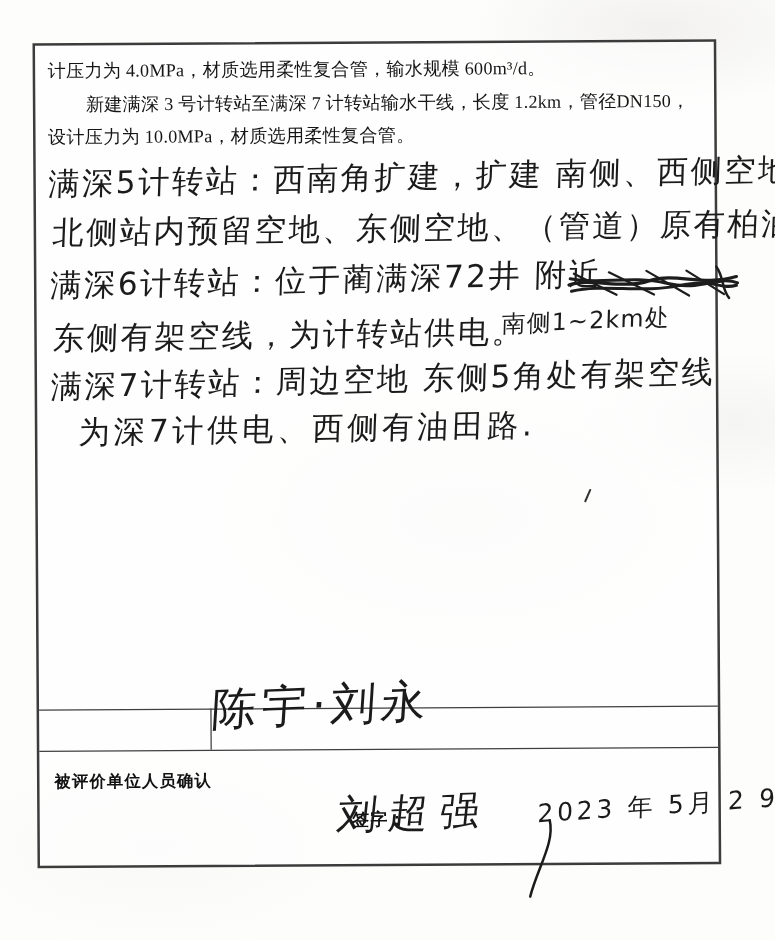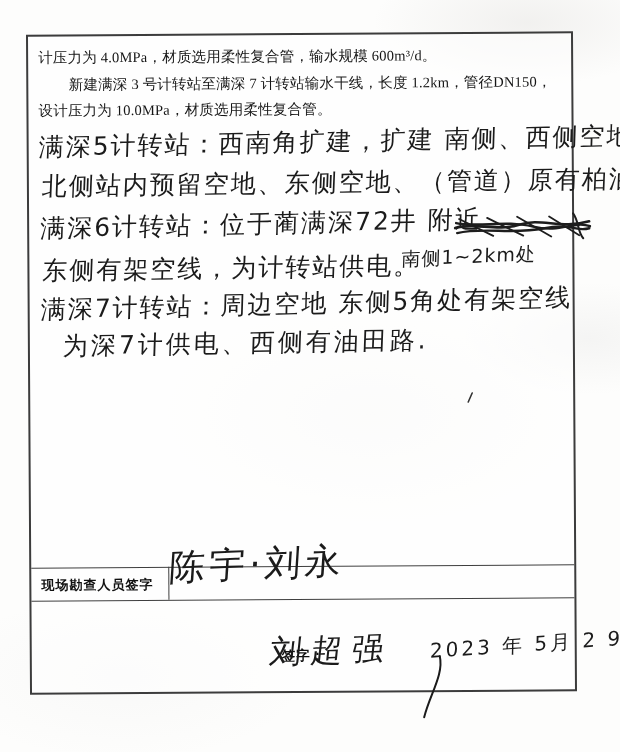--- a/index.html
+++ b/index.html
@@ -110,23 +110,23 @@
   <div class="stray-mark">
     <svg width="8" height="12" viewBox="0 0 8 12">
         <path d="M6,1 L2,10" stroke="#333" stroke-width="1.6" stroke-linecap="round"></path>
       </svg>
   </div>
 
   <div class="tline tline1"></div>
   <div class="vline"></div>
   <div class="tline tline2"></div>
 
-  <div class="cell-label lbl-survey">现场勘查人员签字</div>
   <div class="hand sig-survey">陈宇·刘永</div>
 
+  <div class="cell-label lbl-confirm">被评价单位人员确认</div>
 
   <div class="cell-label lbl-sign">签字：</div>
   <div class="hand sig-confirm">刘超强</div>
   <div class="sig-tail">
     <svg width="26" height="66" viewBox="0 0 26 66">
         <path d="M20,2 C24,20 10,40 4,63" stroke="#1b1b1b" stroke-width="2" fill="none" stroke-linecap="round"></path>
       </svg>
   </div>
   <div class="hand hw-date">2023 年 5月 2 9日</div>
 

